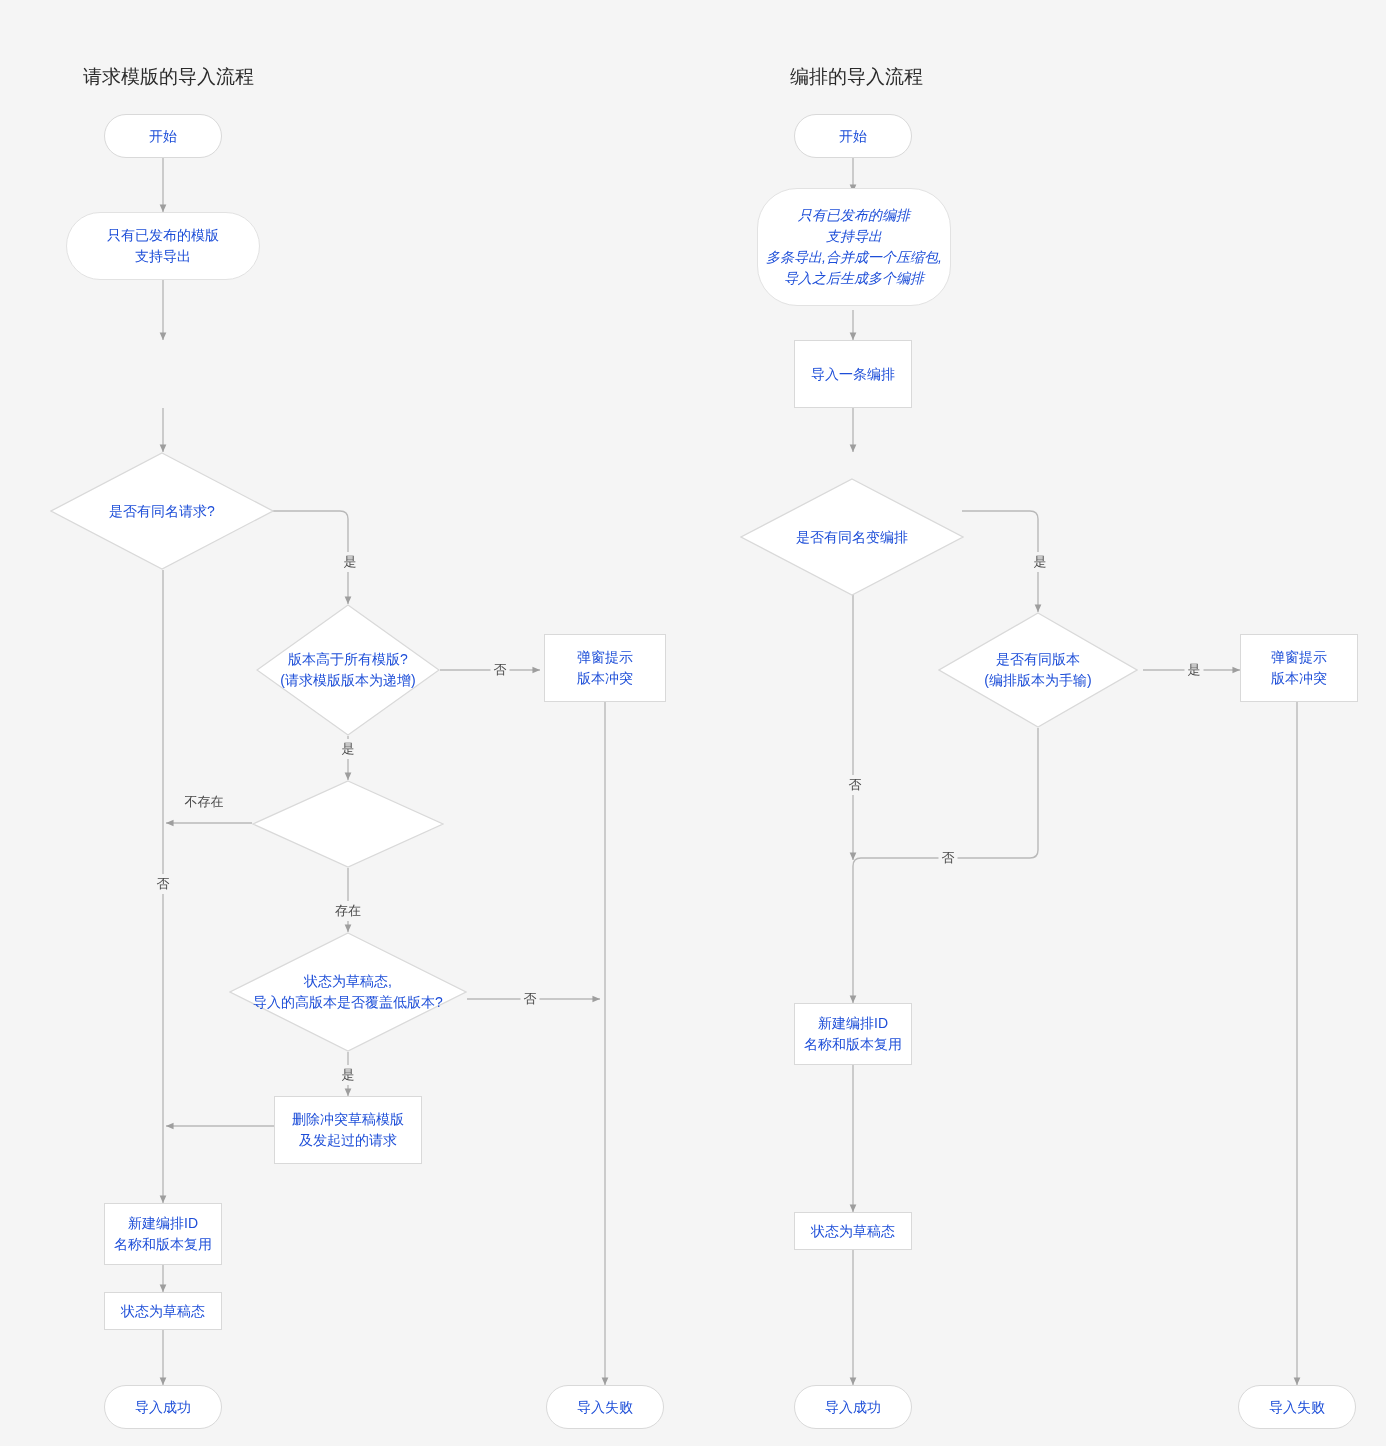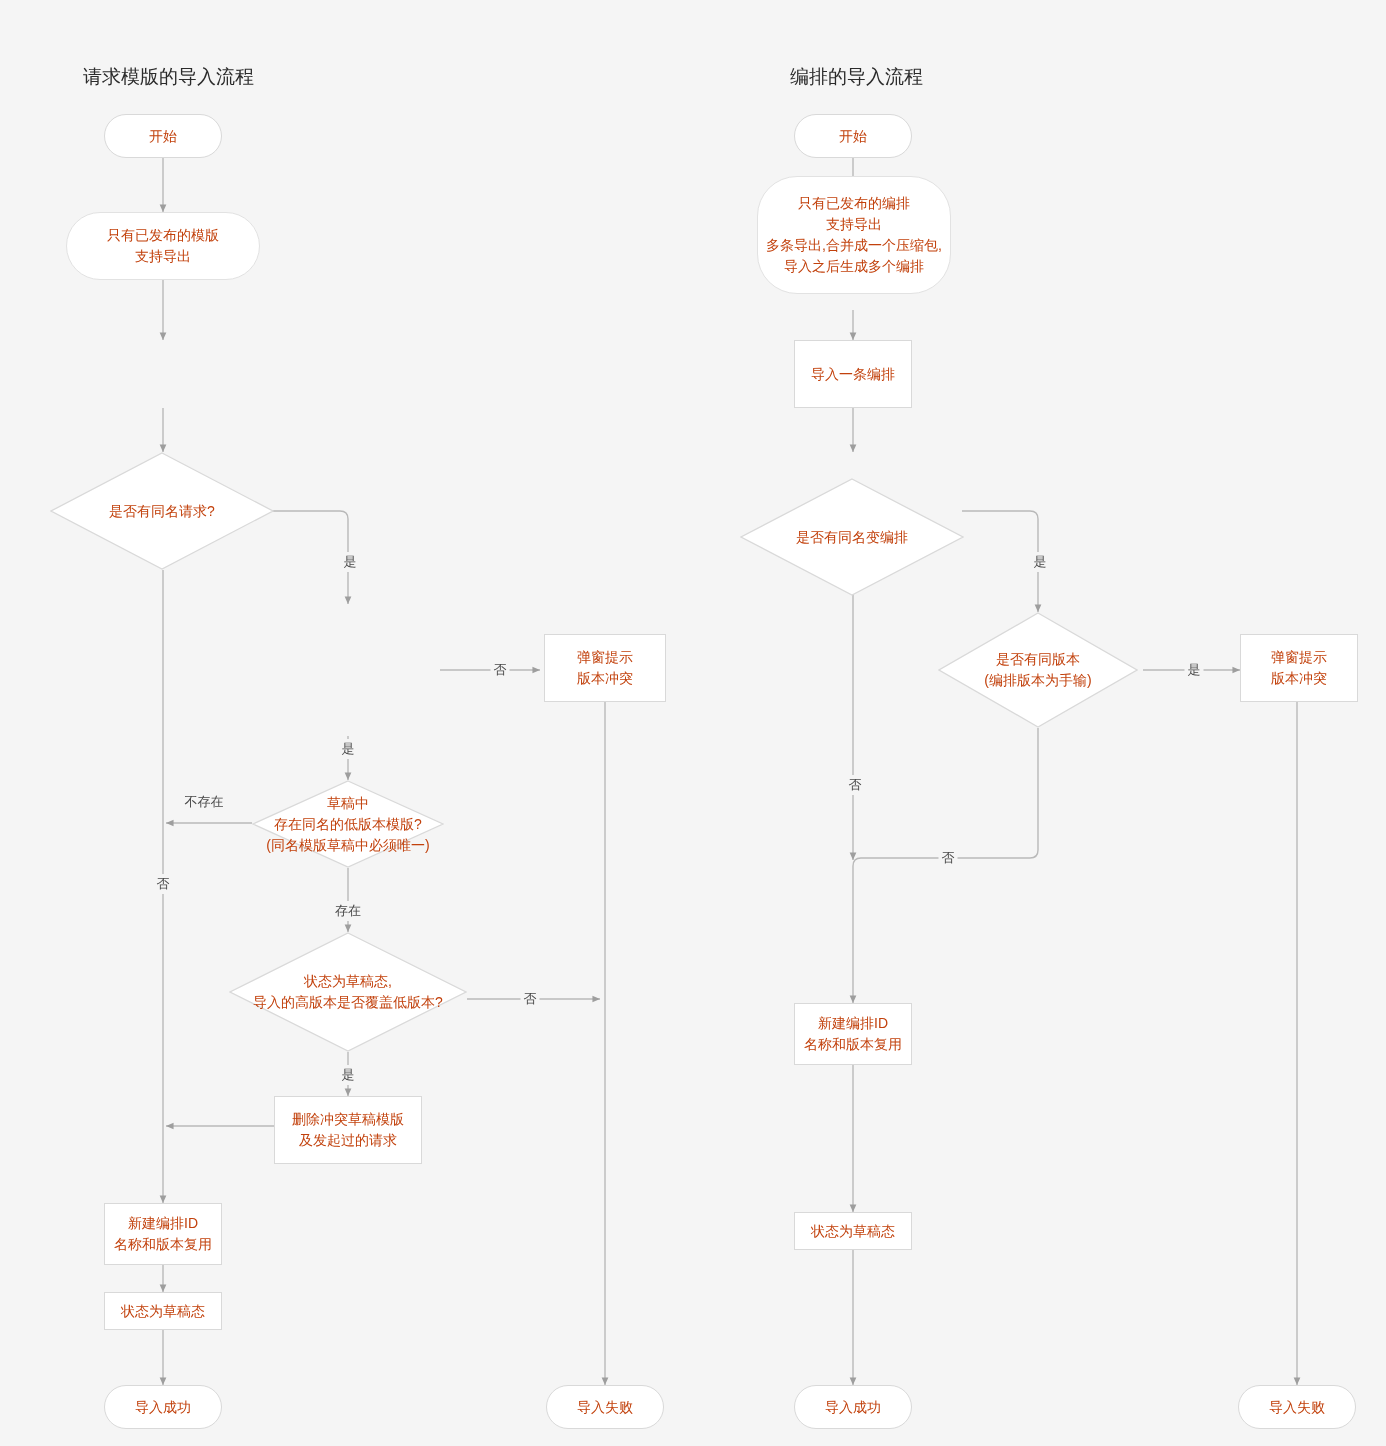--- a/index.html
+++ b/index.html
@@ -28,21 +28,21 @@
     width: 1386px;
     height: 1446px;
   }
   .node {
     position: absolute;
     box-sizing: border-box;
     display: flex;
     align-items: center;
     justify-content: center;
     text-align: center;
-    color: #c2410c;
+    color: #1d4ed8;
     font-size: 14px;
     line-height: 1.5;
     white-space: pre-line;
     z-index: 3;
   }
   .node.process {
     background: #ffffff;
     border: 1px solid #d9d9d9;
   }
   .node.terminal {
@@ -164,31 +164,35 @@
 支持导出</div>
 
 
   <div class="node decision" style="left:50px; top:452px; width:224px; height:118px;">
     <svg class="decision-shape" viewBox="0 0 224 118" preserveAspectRatio="none">
       <polygon points="112,1 223,59 112,117 1,59" fill="#ffffff" stroke="#d9d9d9" stroke-width="1.3"></polygon>
     </svg>
     <span class="decision-label">是否有同名请求?</span>
   </div>
 
+  <div class="node decision" style="left:256px; top:604px; width:184px; height:132px;">
+    <svg class="decision-shape" viewBox="0 0 184 132" preserveAspectRatio="none">
+      <polygon points="92,1 183,66 92,131 1,66" fill="#ffffff" stroke="#d9d9d9" stroke-width="1.3"></polygon>
+    </svg>
+    <span class="decision-label">版本高于所有模版?
+(请求模版版本为递增)</span>
+  </div>
 
   <div class="node process" style="left:544px; top:634px; width:122px; height:68px;">弹窗提示
 版本冲突</div>
 
   <div class="node decision" style="left:252px; top:780px; width:192px; height:88px;">
     <svg class="decision-shape" viewBox="0 0 192 88" preserveAspectRatio="none">
       <polygon points="96,1 191,44 96,87 1,44" fill="#ffffff" stroke="#d9d9d9" stroke-width="1.3"></polygon>
     </svg>
-    <span class="decision-label">草稿中
-存在同名的低版本模版?
-(同名模版草稿中必须唯一)</span>
   </div>
 
   <div class="node decision" style="left:229px; top:932px; width:238px; height:120px;">
     <svg class="decision-shape" viewBox="0 0 238 120" preserveAspectRatio="none">
       <polygon points="119,1 237,60 119,119 1,60" fill="#ffffff" stroke="#d9d9d9" stroke-width="1.3"></polygon>
     </svg>
     <span class="decision-label">状态为草稿态,
 导入的高版本是否覆盖低版本?</span>
   </div>
 
@@ -210,21 +214,21 @@
   <div class="edge-label" style="left:348px; top:749px;">是</div>
   <div class="edge-label" style="left:204px; top:802px;">不存在</div>
   <div class="edge-label" style="left:348px; top:911px;">存在</div>
   <div class="edge-label" style="left:530px; top:999px;">否</div>
   <div class="edge-label" style="left:348px; top:1075px;">是</div>
 
   <div class="col-title" style="left:790px; top:64px;">编排的导入流程</div>
 
   <div class="node terminal" style="left:794px; top:114px; width:118px; height:44px;">开始</div>
 
-  <div class="node note" style="left:757px; top:176px; width:194px; height:118px;">只有已发布的编排
+  <div class="node note" style="left:757px; top:188px; width:194px; height:118px;font-style:italic;">只有已发布的编排
 支持导出
 多条导出,合并成一个压缩包,
 导入之后生成多个编排</div>
 
   <div class="node process" style="left:794px; top:340px; width:118px; height:68px;">导入一条编排</div>
 
   <div class="node decision" style="left:740px; top:478px; width:224px; height:118px;">
     <svg class="decision-shape" viewBox="0 0 224 118" preserveAspectRatio="none">
       <polygon points="112,1 223,59 112,117 1,59" fill="#ffffff" stroke="#d9d9d9" stroke-width="1.3"></polygon>
     </svg>

